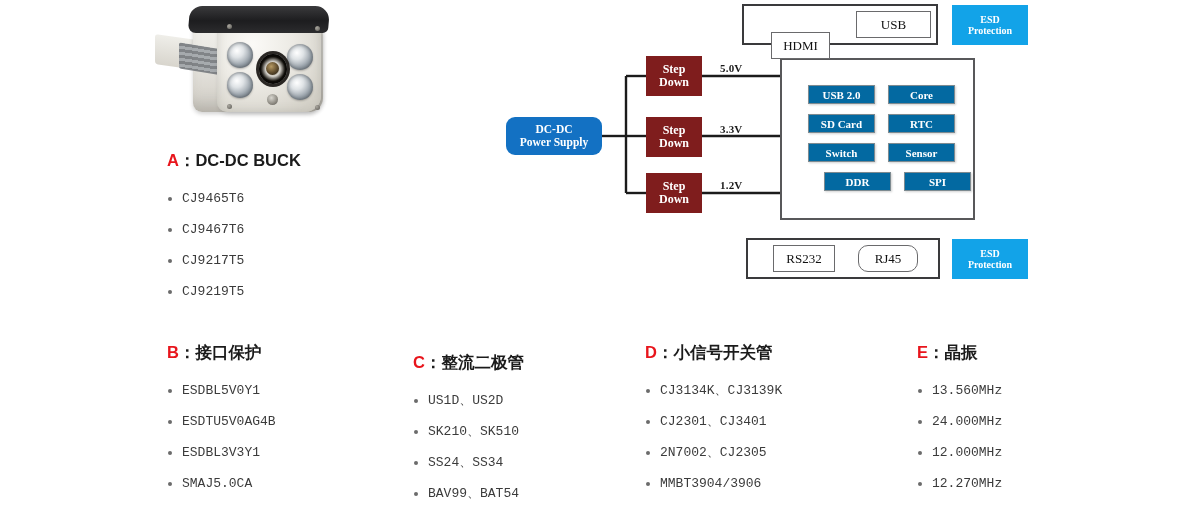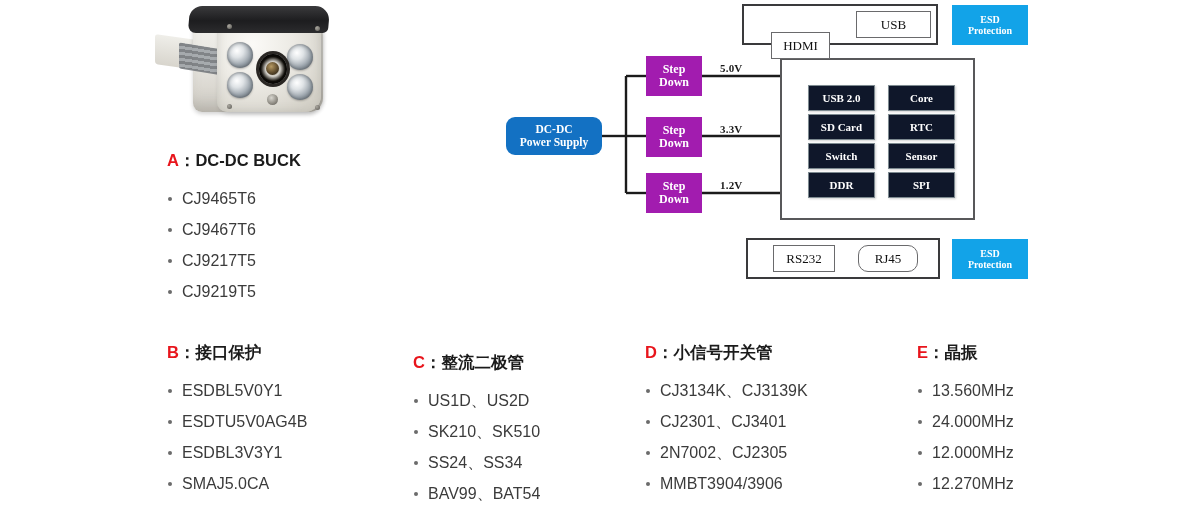--- a/index.html
+++ b/index.html
@@ -70,21 +70,21 @@
   .screw.s3 { left:72px; top:102px; } .screw.s4 { left:160px; top:103px; }
 
   
   .section { position: absolute; }
   .sec-title { font-size: 16.5px; font-weight: bold; color: #1b1b1b; margin-bottom: 11px; white-space: nowrap; }
   .sec-letter { color: #e8151c; }
   .sec-colon { color: #1b1b1b; }
   .item-list { list-style: none; }
   .item-list li {
     position: relative; padding-left: 15px;
-    font-size: 16px; color: #3b3b3b; line-height: 31px; white-space: nowrap;
+    font-size: 13px; color: #3b3b3b; line-height: 31px; white-space: nowrap; font-family: Liberation Mono, monospace;
   }
   .item-list li::before {
     content: ""; position: absolute; left: 1px; top: 14px;
     width: 4px; height: 4px; border-radius: 50%; background: #6b6b6b;
   }
 
   #secA { left: 167px; top: 150px; }
   #secB { left: 167px; top: 342px; }
   #secC { left: 413px; top: 352px; }
   #secD { left: 645px; top: 342px; }
@@ -96,47 +96,47 @@
 
   .node { position: absolute; display: flex; align-items: center; justify-content: center;
           text-align: center; font-family: "Liberation Serif", serif; font-weight: bold;
           color: #ffffff; line-height: 1.12; }
 
   .node-dcdc {
     left: 506px; top: 117px; width: 96px; height: 38px;
     background: #1371c3; border-radius: 9px; font-size: 11.5px;
   }
   .node-step {
-    width: 56px; height: 40px; background: #a21caf; font-size: 12px;
+    width: 56px; height: 40px; background: #7f1d1d; font-size: 12px;
   }
   #step1 { left: 646px; top: 56px; }
   #step2 { left: 646px; top: 117px; }
   #step3 { left: 646px; top: 173px; }
 
   .volt-label {
     position: absolute; font-family: Liberation Serif, serif; font-weight: bold;
     font-size: 11px; color: #1b1b1b; letter-spacing: .2px;
   }
   #v50 { left: 720px; top: 62px; }
   #v33 { left: 720px; top: 123px; }
   #v12 { left: 720px; top: 179px; }
 
   .soc-box {
     position: absolute; left: 780px; top: 58px; width: 195px; height: 162px;
     border: 2px solid #58585a; background: #ffffff;
   }
   .chip {
-    position: absolute; width: 67px; height: 26px;
-    background: #0f172a; border: 1.5px solid #7d8a90;
+    position: absolute; width: 67px; height: 19px;
+    background: #0369a1; border: 1.5px solid #7d8a90;
     display: flex; align-items: center; justify-content: center;
     font-family: "Liberation Serif", serif; font-weight: bold; font-size: 11px; color: #ffffff;
     box-shadow: 1px 1px 2px rgba(0,0,0,.18);
   }
   .col-l { left: 26px; } .col-r { left: 106px; }
-  .row-1 { top: 25px; } .row-2 { top: 54px; } .row-3 { top: 83px; } .row-4 { top: 112px; }
+  .row-1 { top: 25px; } .row-2 { top: 54px; } .row-3 { top: 83px; } .row-4 { top: 112px; margin-left: 16px; }
 
   .io-strip {
     position: absolute; border: 2px solid #3a3a3c; background: #ffffff;
     display: flex; align-items: center;
   }
   #ioTop    { left: 742px; top: 4px;   width: 196px; height: 41px; }
   #ioBottom { left: 746px; top: 238px; width: 194px; height: 41px; }
   .io-pill {
     position: absolute; border: 1.5px solid #6a6a6c; background: #fff;
     display: flex; align-items: center; justify-content: center;

